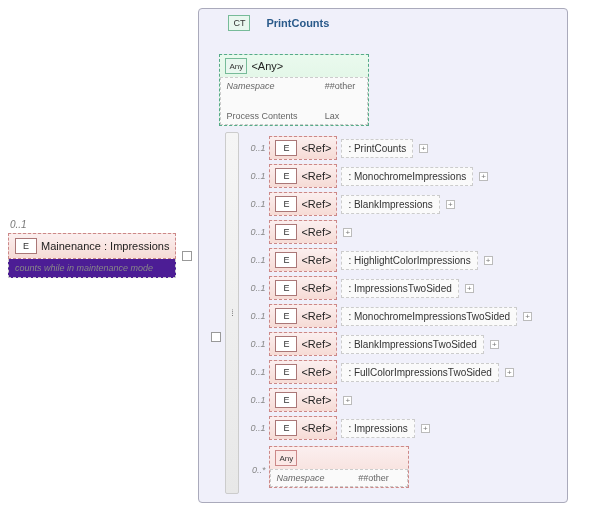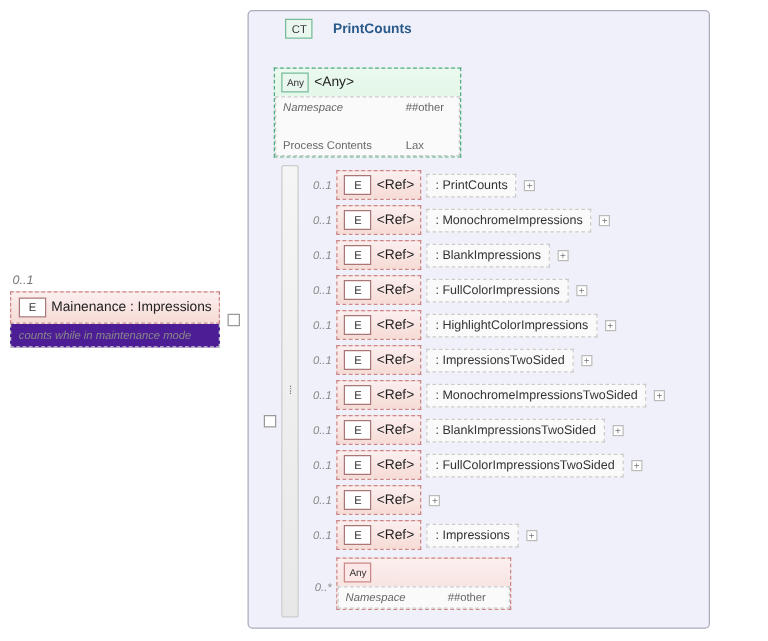--- a/index.html
+++ b/index.html
@@ -252,21 +252,20 @@
     <span class="ref-type">: BlankImpressions</span>
     <span class="expand">+</span>
   </div>
 
   <div class="row">
     <span class="occur">0..1</span>
     <span class="ref-box">
       <span class="badge badge-e">E</span>
       <span>&lt;Ref&gt;</span>
     </span>
-    <span class="ref-type">: FullColorImpressions</span>
     <span class="expand">+</span>
   </div>
 
   <div class="row">
     <span class="occur">0..1</span>
     <span class="ref-box">
       <span class="badge badge-e">E</span>
       <span>&lt;Ref&gt;</span>
     </span>
     <span class="ref-type">: HighlightColorImpressions</span>

